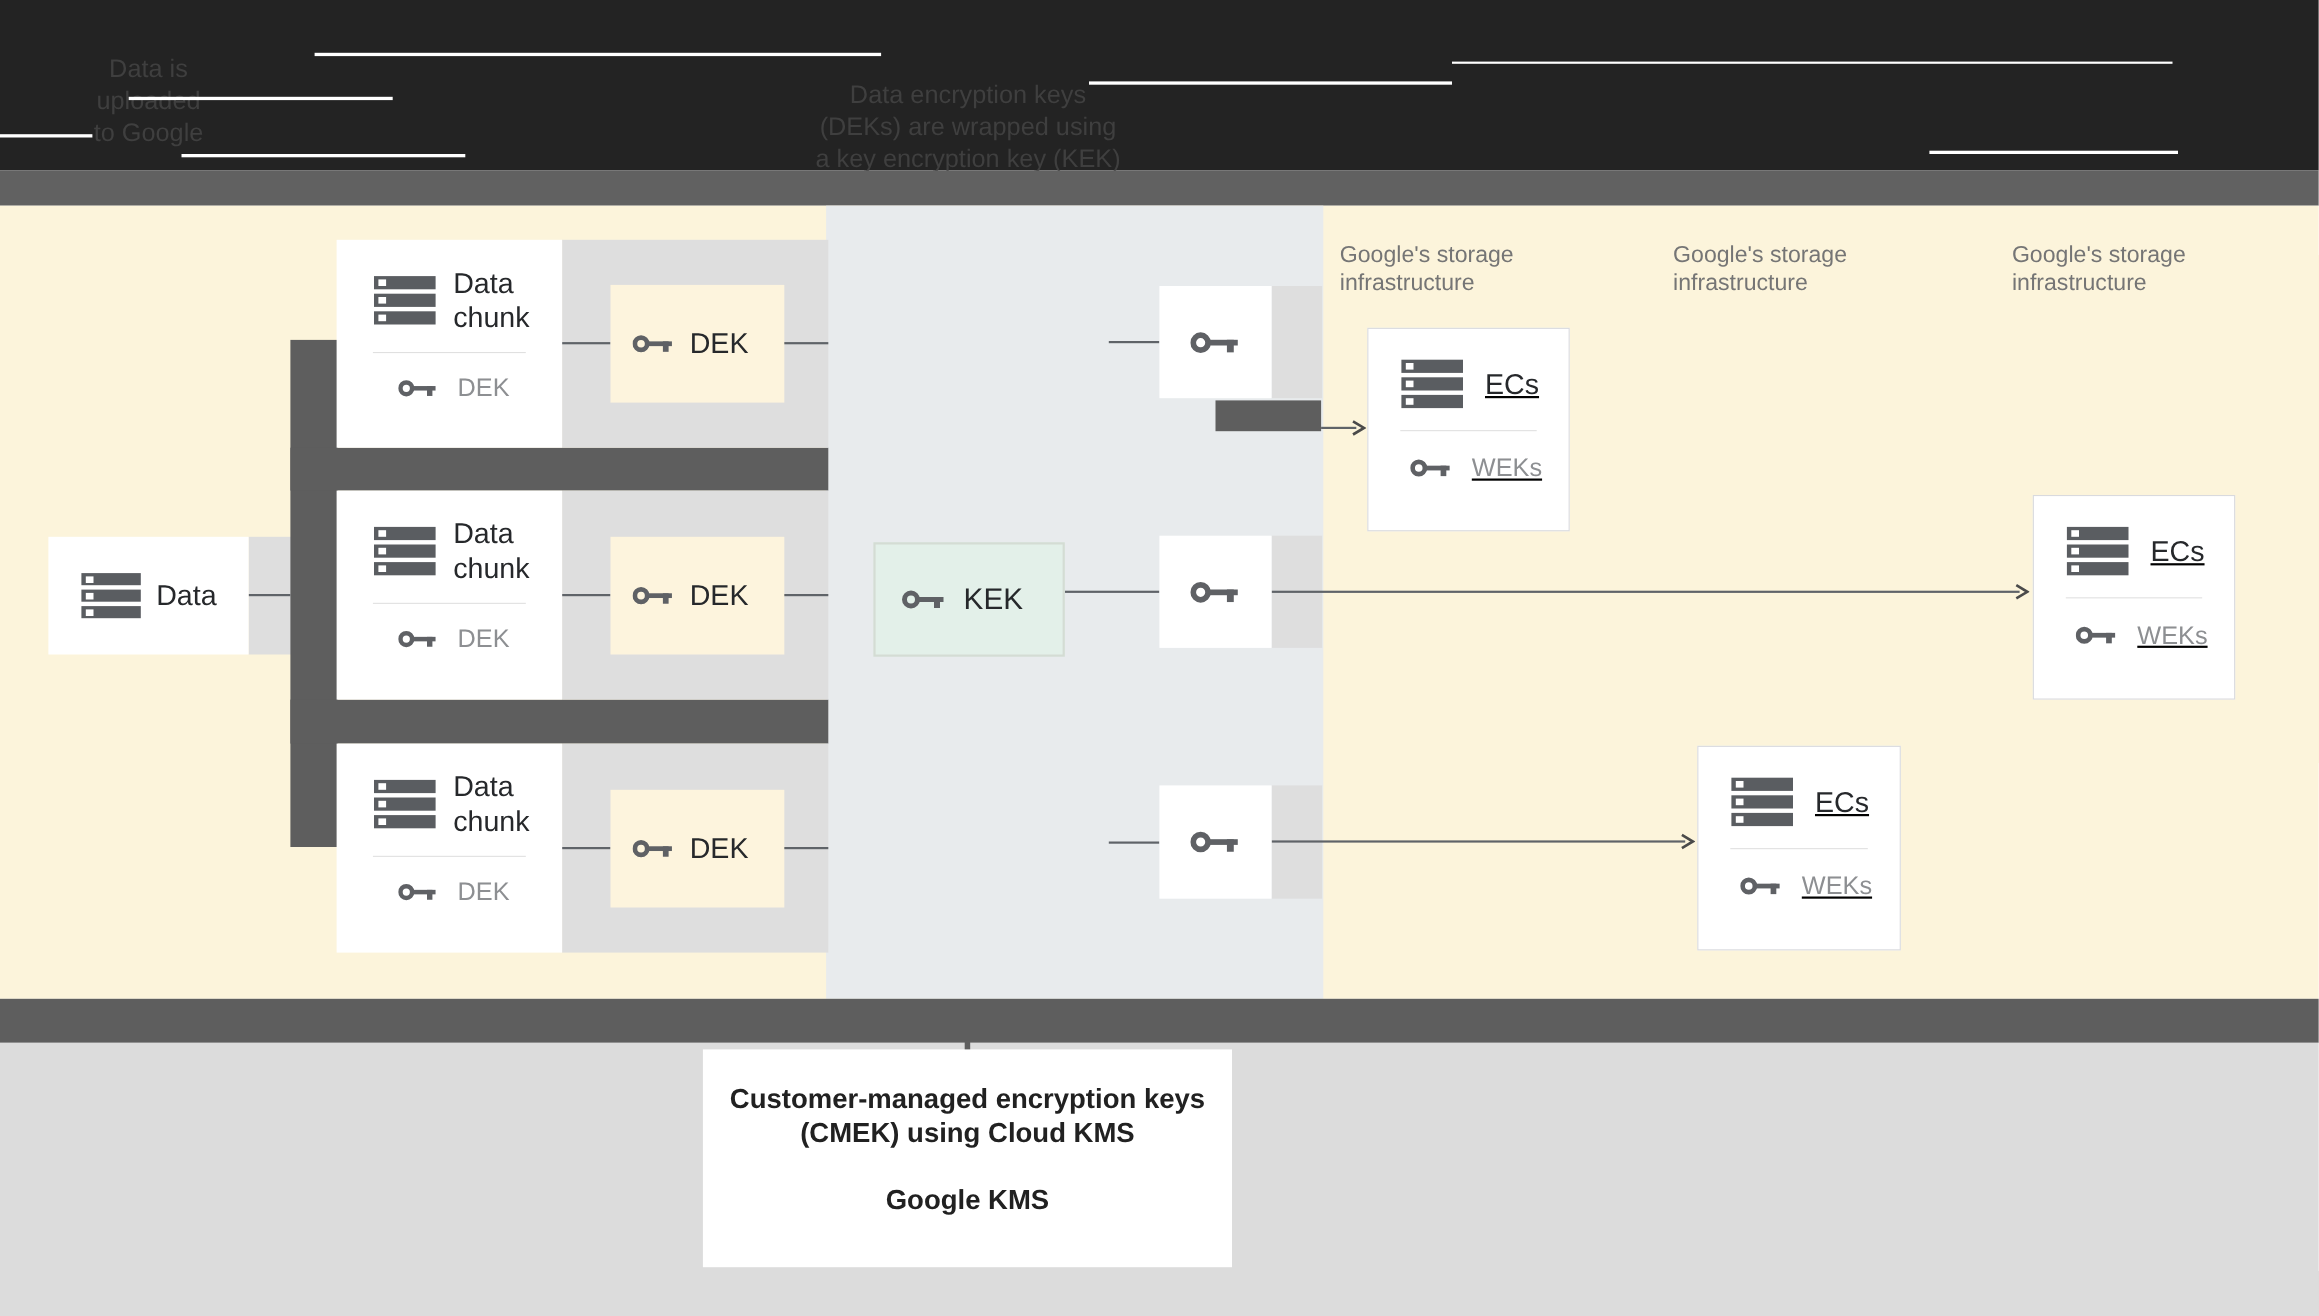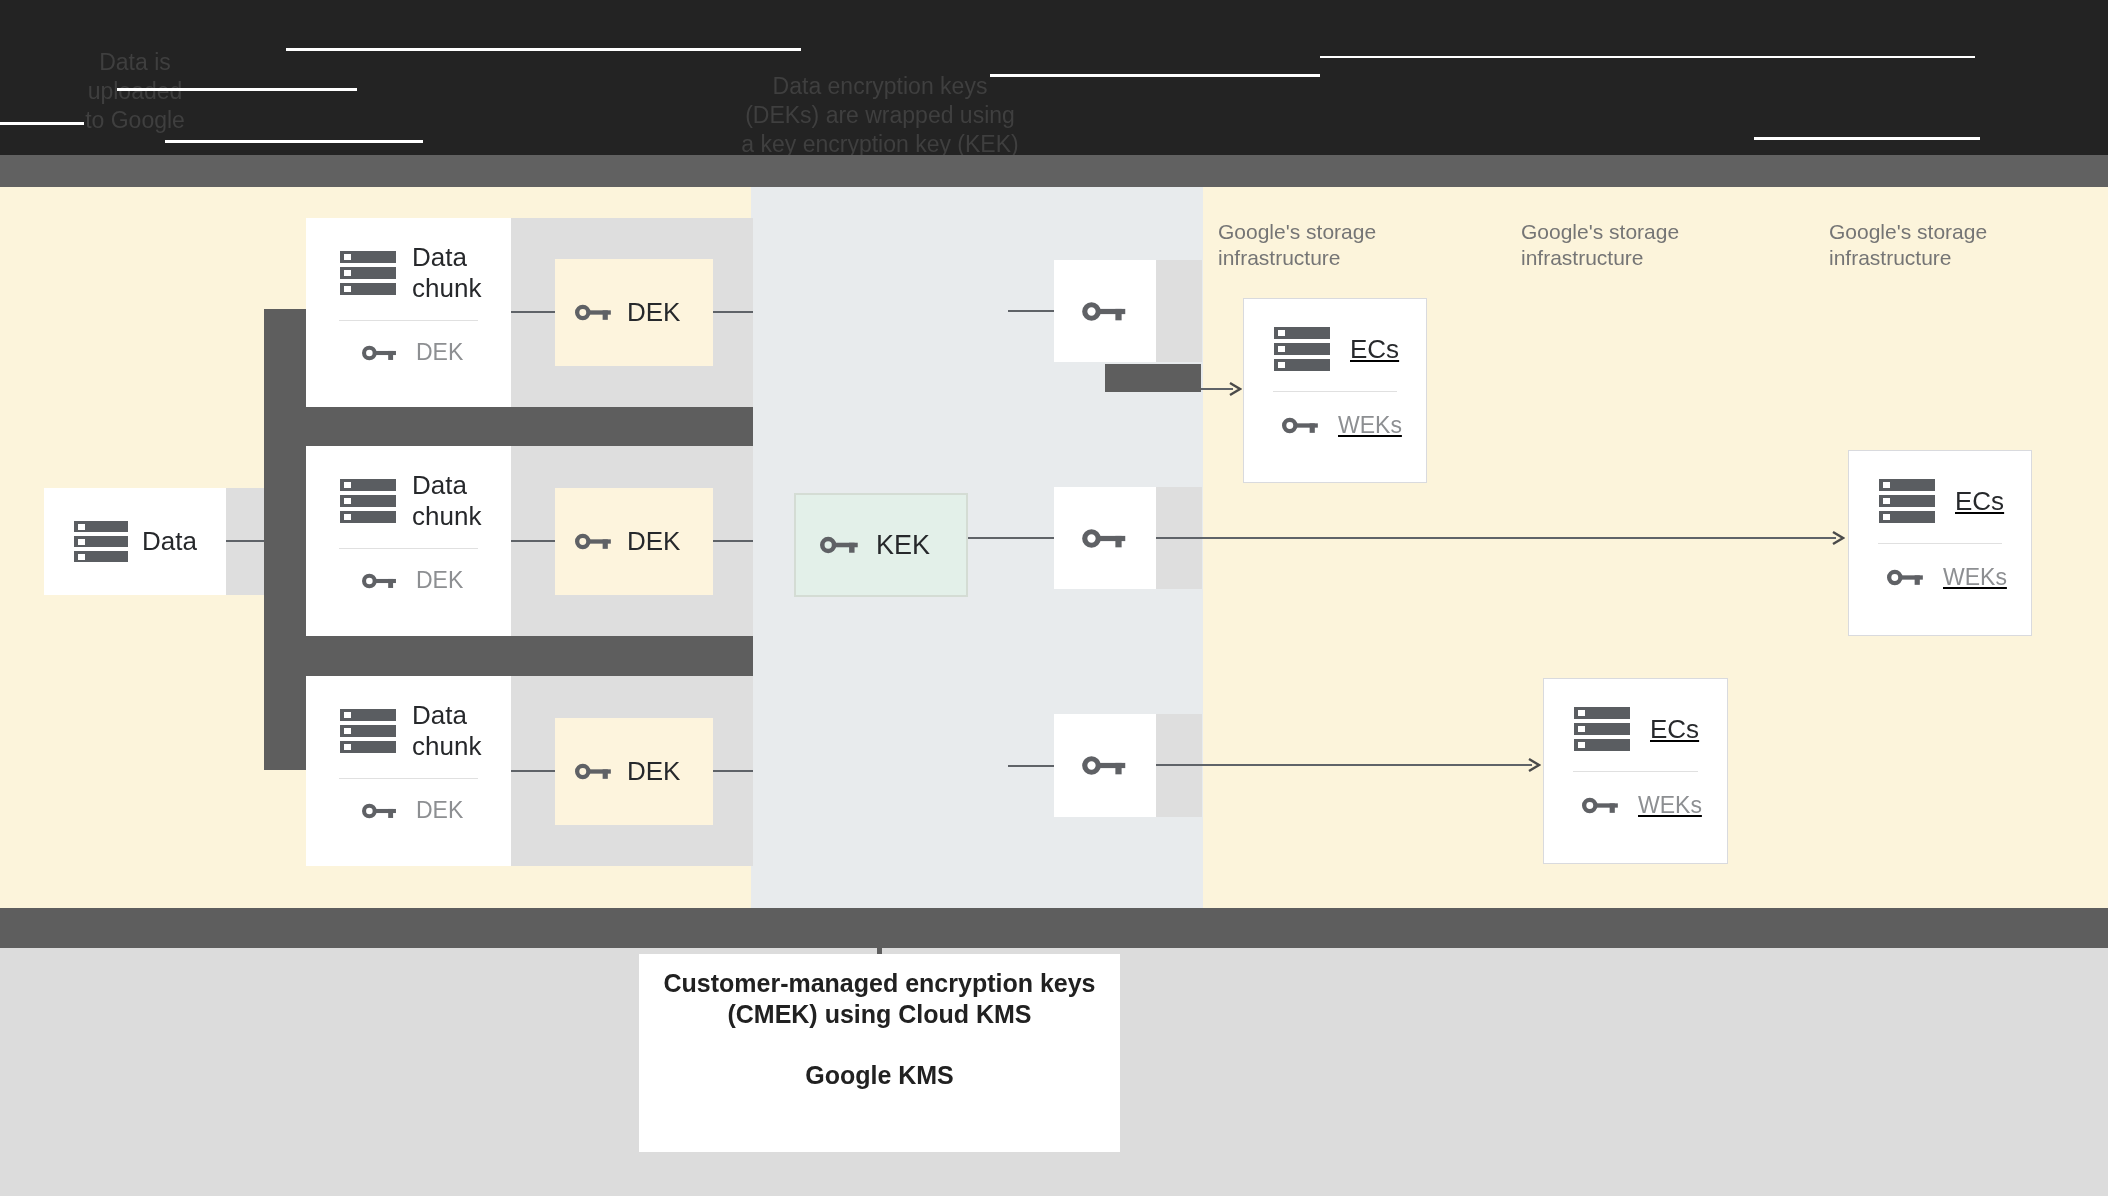--- a/index.html
+++ b/index.html
@@ -46,21 +46,21 @@
   .key-svg{display:block;color:#5f6165;}
 
   .storage-label{position:absolute;color:#757575;font-size:21px;line-height:26px;font-weight:400;}
 
   
   .ahead{position:absolute;}
 
   
   #caption-box{left:639px;top:954px;width:481px;height:198px;background:#ffffff;text-align:center;
                color:#212121;font-size:25px;line-height:31px;}
-  #caption-box .pad{padding-top:14px;}
+  #caption-box .pad{padding-top:30px;}
   .cap-bold{font-weight:700;}
   .cap-gap{height:30px;}
 </style>
 </head>
 <body>
 
 <div id="canvas">
 
   <div id="header" class="abs">
     <div class="hcol" style="left:15px;top:48px;width:240px;">

